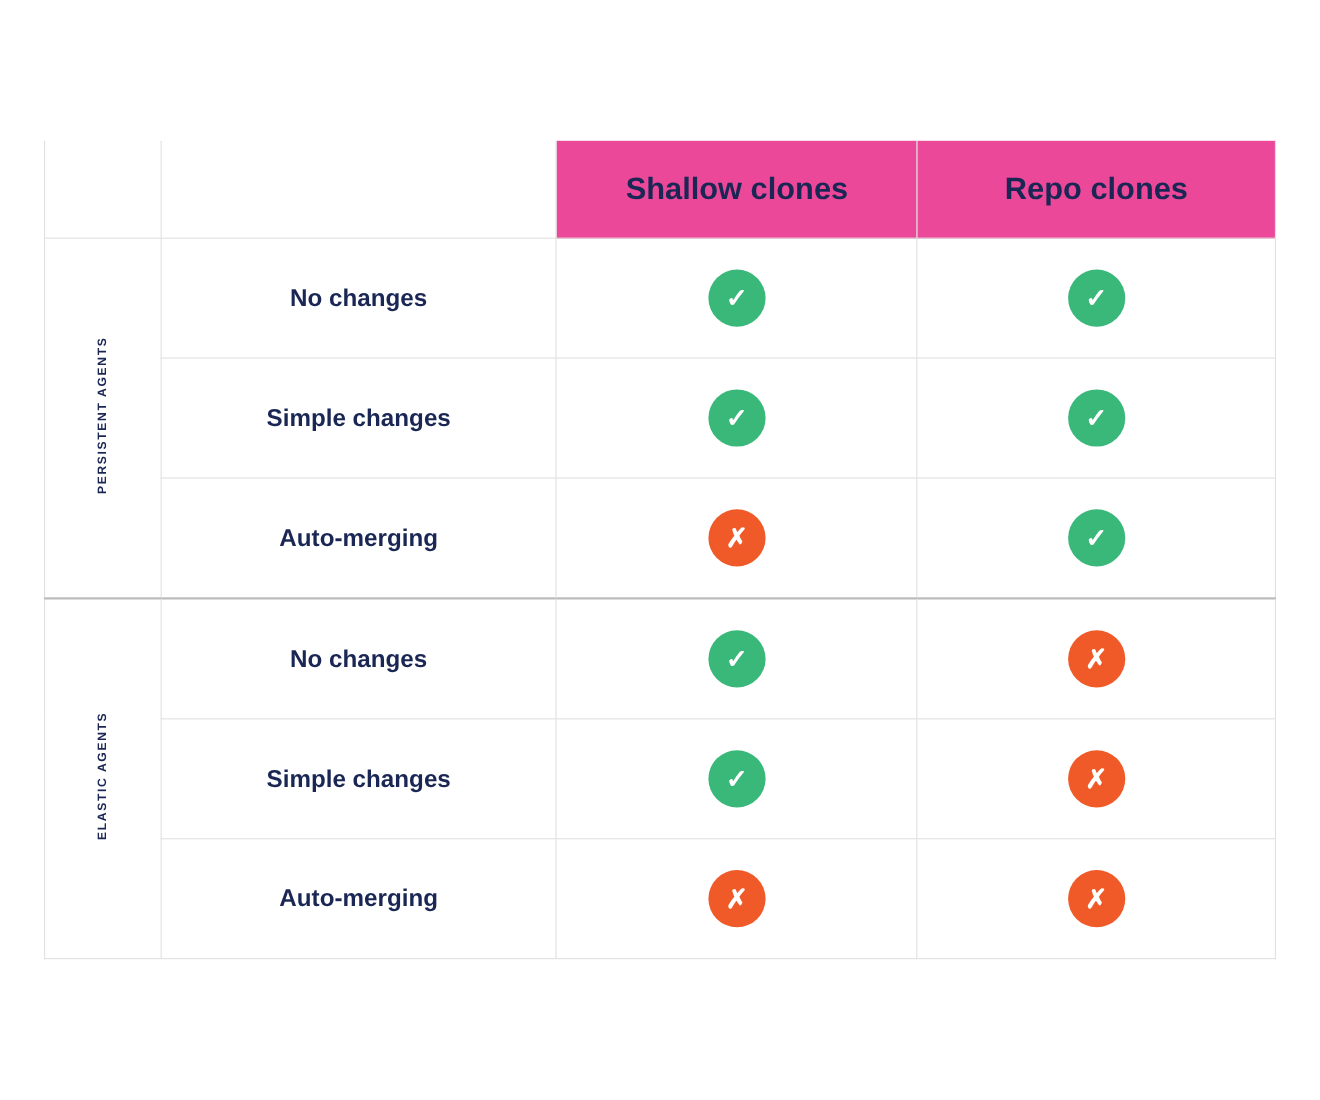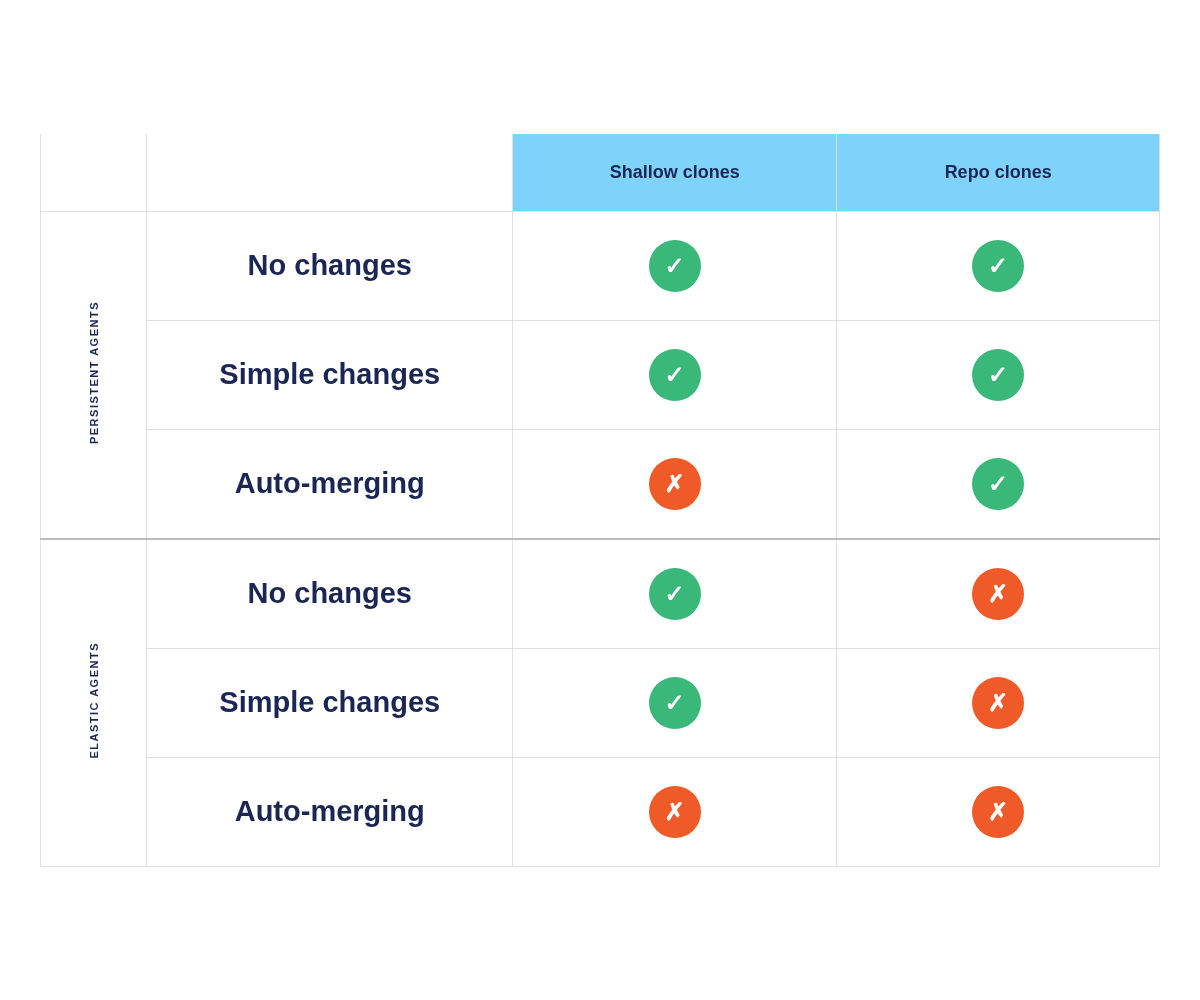--- a/index.html
+++ b/index.html
@@ -41,37 +41,37 @@
       font-size: 11px;
       font-weight: 700;
       letter-spacing: 1.5px;
       color: #1a2654;
       text-transform: uppercase;
     }
 
     .col-header {
       text-align: center;
       padding: 28px 20px;
-      font-size: 18px;
+      font-size: 28px;
       font-weight: 700;
       color: #1a2654;
       width: 360px;
-      background: #7dd3fc;
+      background: #ec4899;
       border-top: none;
     }
 
     .col-header:first-of-type {
       border-left: none;
     }
 
     .feature-cell {
       text-align: center;
       vertical-align: middle;
       padding: 28px 20px;
-      font-size: 29px;
+      font-size: 22px;
       font-weight: 700;
       color: #1a2654;
       width: 400px;
     }
 
     .check-cell {
       text-align: center;
       vertical-align: middle;
       padding: 28px 20px;
       width: 360px;

